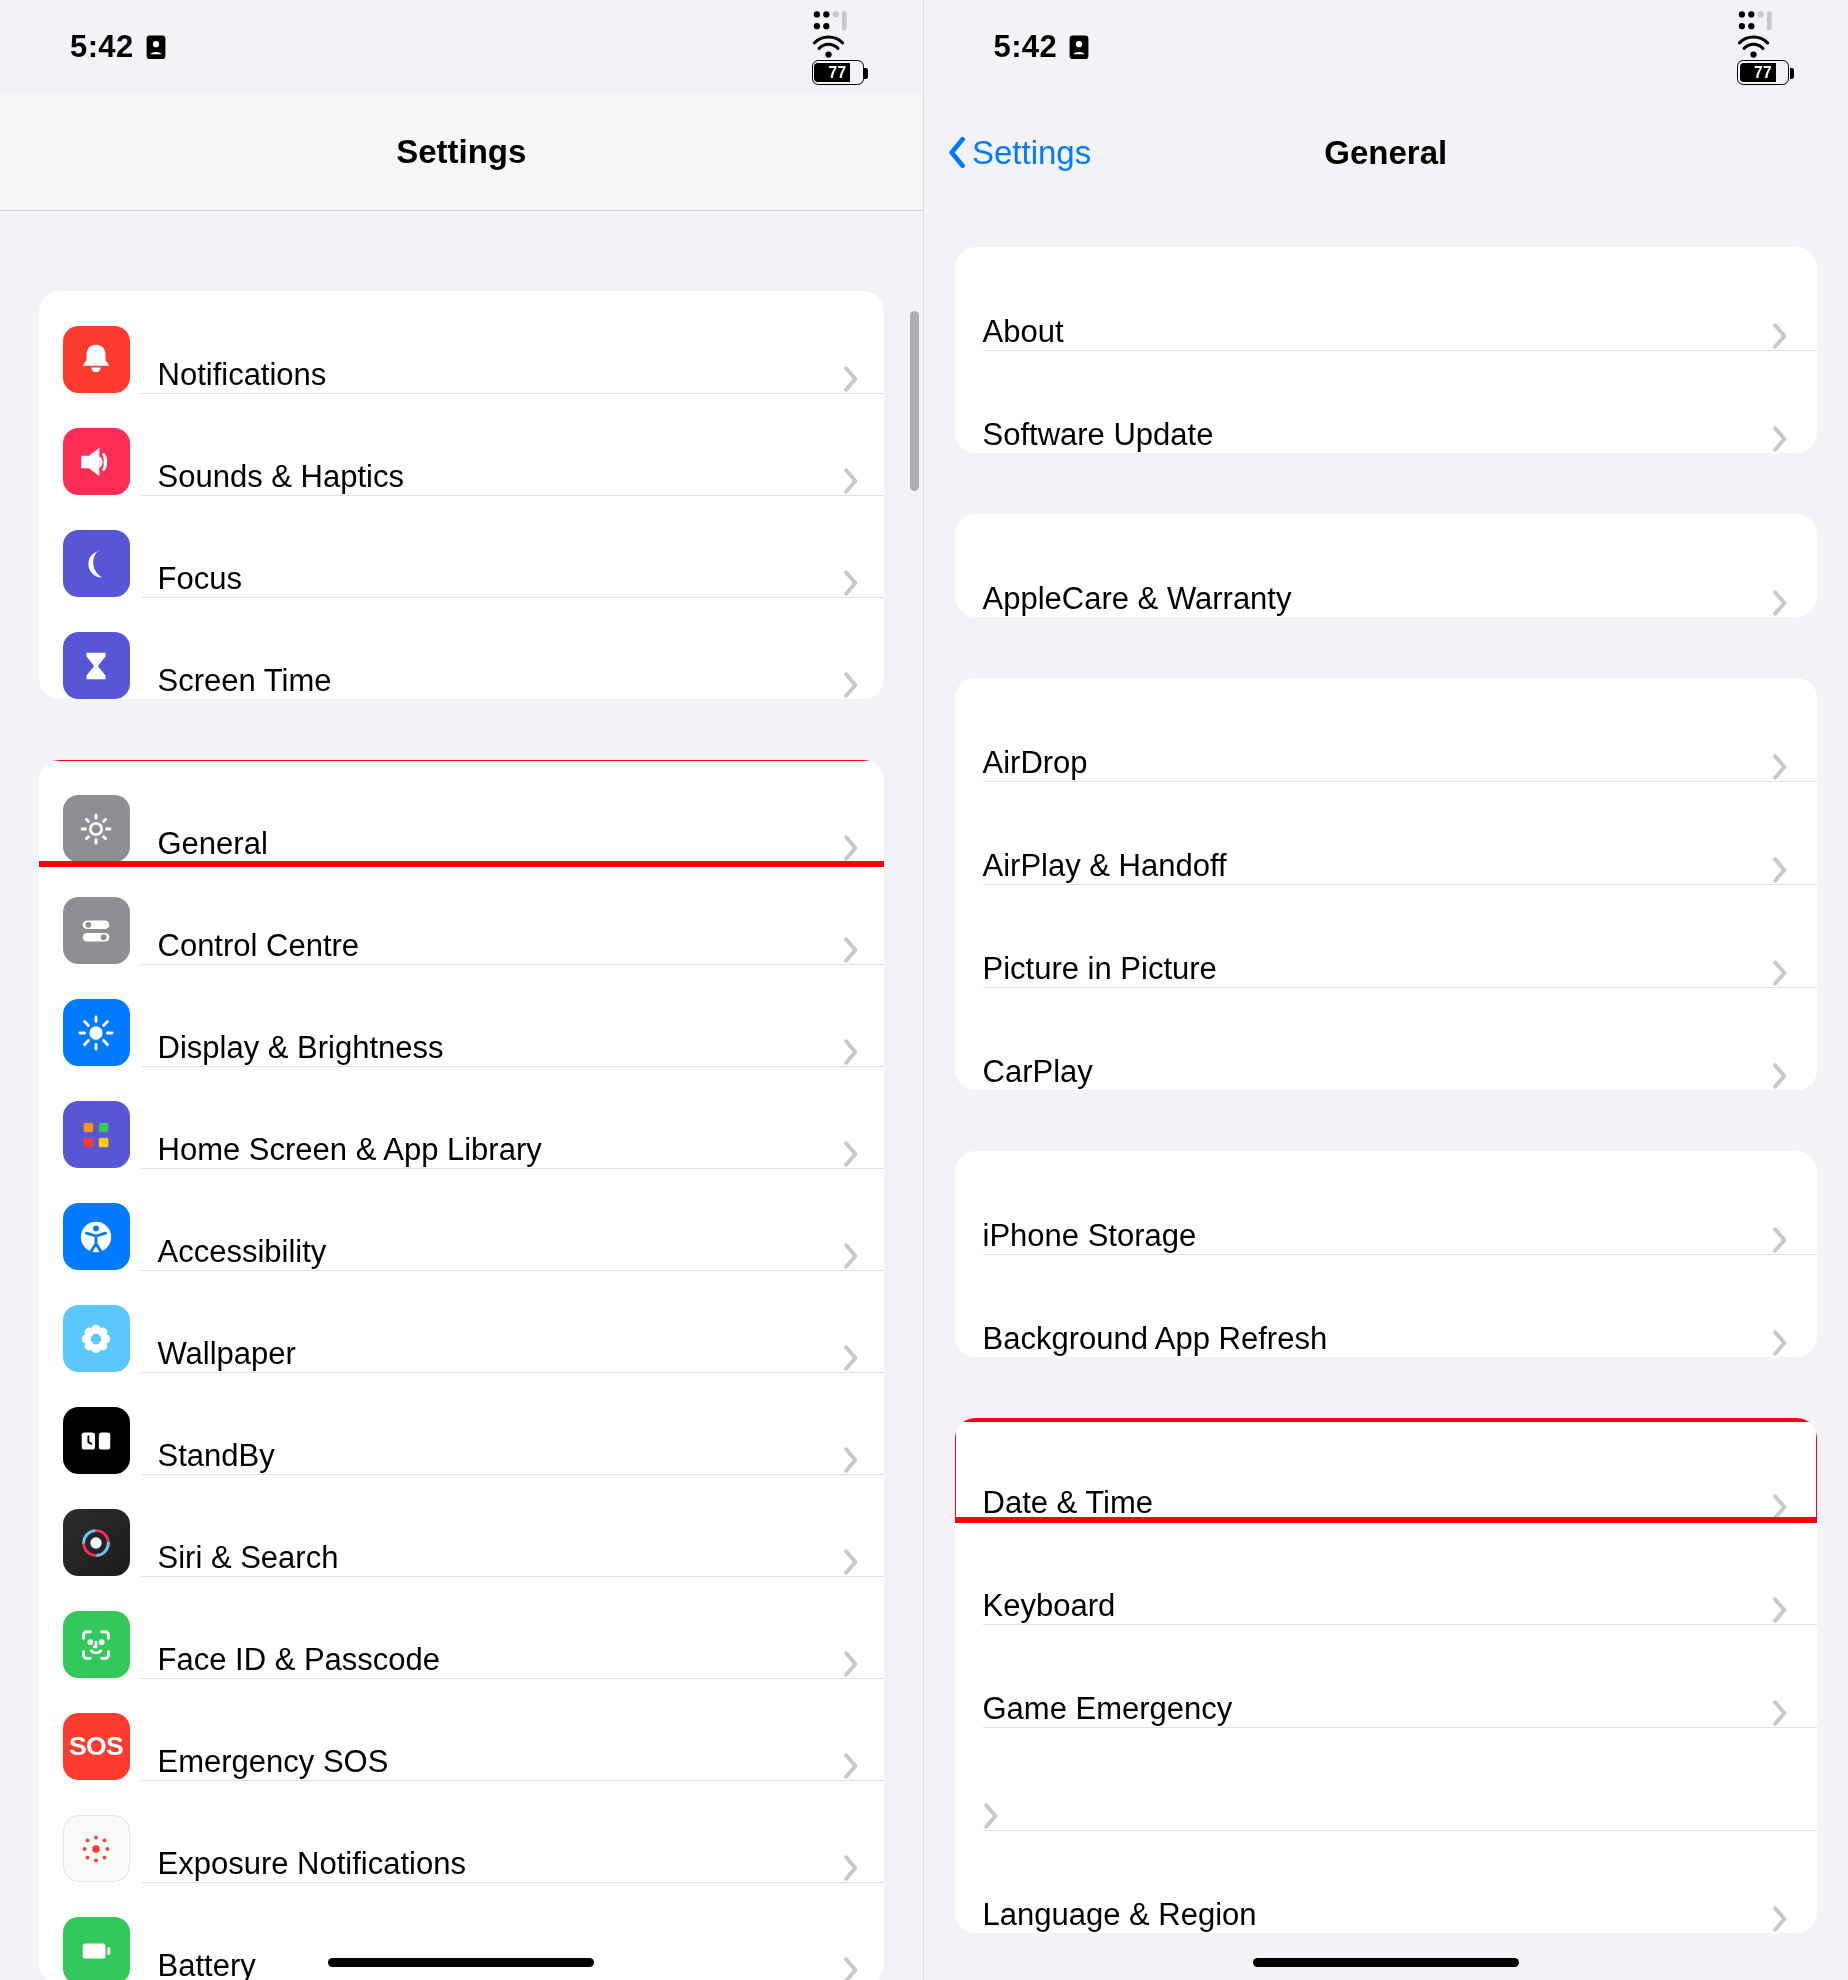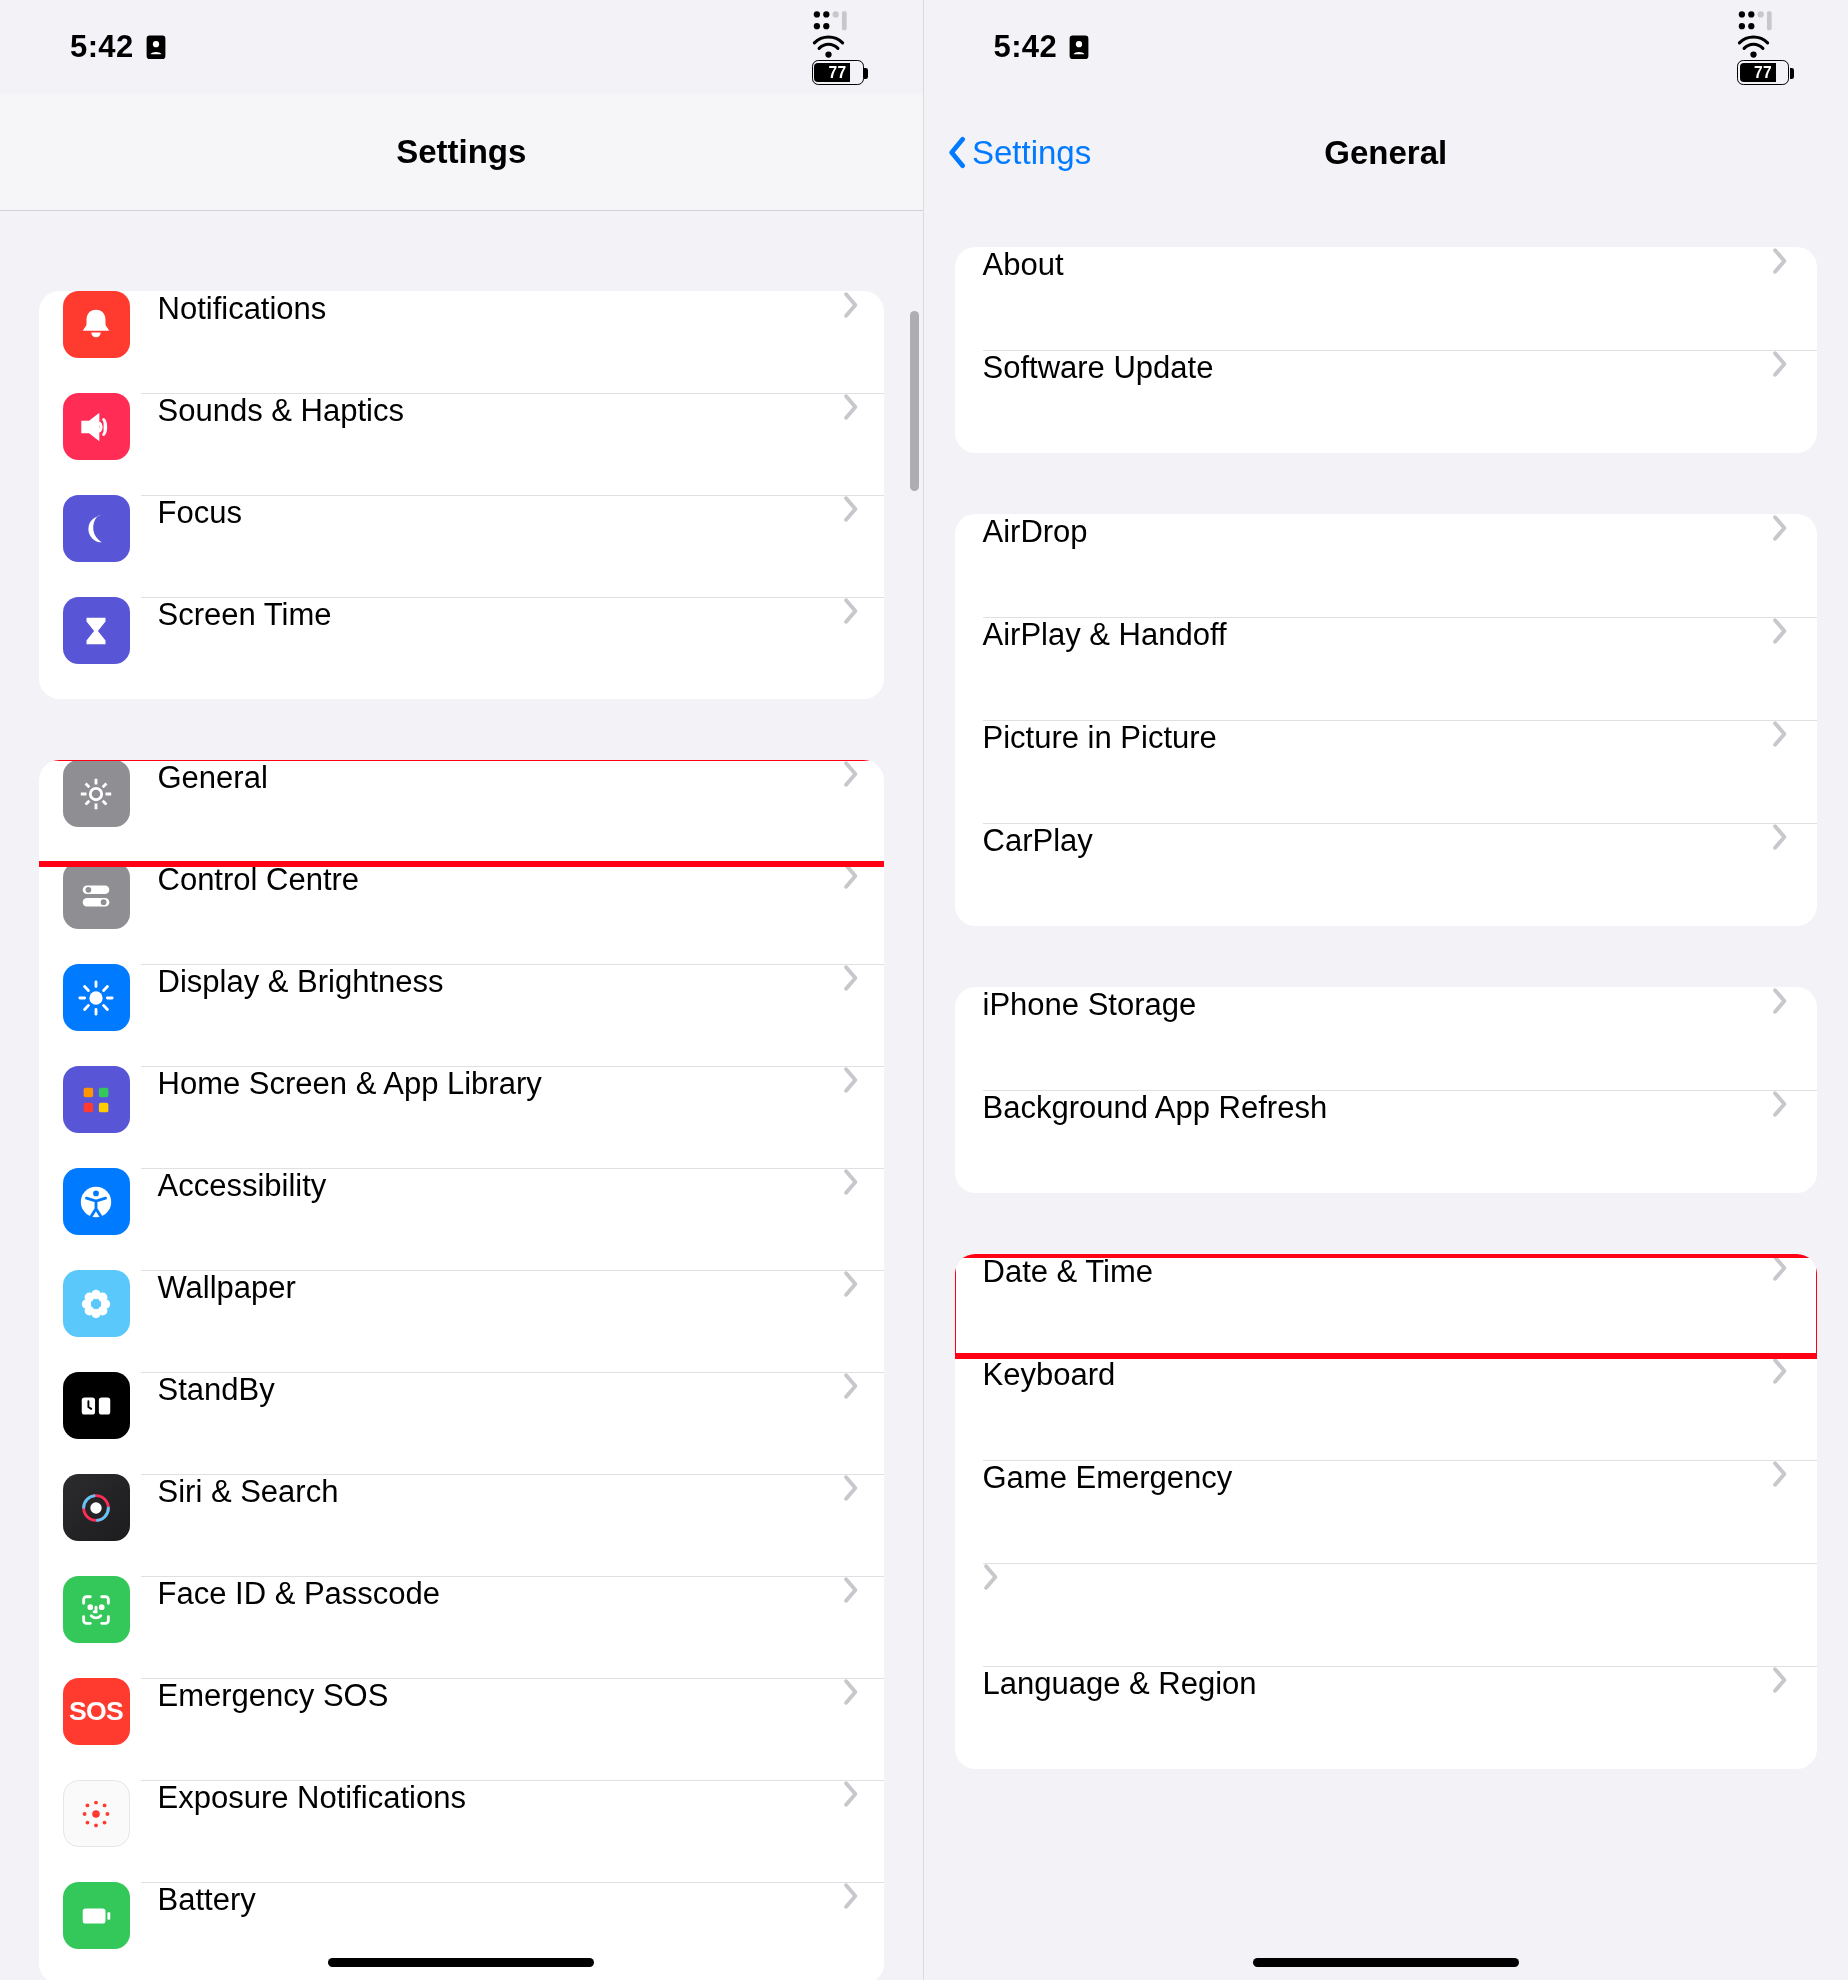--- a/index.html
+++ b/index.html
@@ -71,21 +71,21 @@
     background:#fff;
     border-radius: 20.3px;
     margin-top: 61px;
     overflow: hidden;
     position: relative;
   }
   .pane-left .section.first { margin-top: 80px; }
   .pane-right .section.first { margin-top: 36px; }
 
   .row {
-    display:flex; align-items:flex-start;
+    display:flex; align-items:flex-end;
     height: 102px;
     padding: 0 23.5px 0 23.5px;
     position: relative;
   }
   .pane-right .row { height: 103px; padding: 0 28px; }
   .row + .row::before {
     content:"";
     position:absolute; top:0; right:0; height:0.8px; background:#e0e0e4;
   }
   .pane-left .row + .row::before { left: 102px; }
@@ -453,20 +453,28 @@
         </div>
         <div class="row">
           <span class="row-label">Software Update</span>
           <svg class="chevron" viewBox="0 0 22 36">
             <path d="M4 4l12 14L4 32"></path>
           </svg>
         </div>
       </div>
       <div class="section">
         <div class="row">
+          <span class="row-label">AppleCare &amp; Warranty</span>
+          <svg class="chevron" viewBox="0 0 22 36">
+            <path d="M4 4l12 14L4 32"></path>
+          </svg>
+        </div>
+      </div>
+      <div class="section">
+        <div class="row">
           <span class="row-label">AirDrop</span>
           <svg class="chevron" viewBox="0 0 22 36">
             <path d="M4 4l12 14L4 32"></path>
           </svg>
         </div>
         <div class="row">
           <span class="row-label">AirPlay &amp; Handoff</span>
           <svg class="chevron" viewBox="0 0 22 36">
             <path d="M4 4l12 14L4 32"></path>
           </svg>

